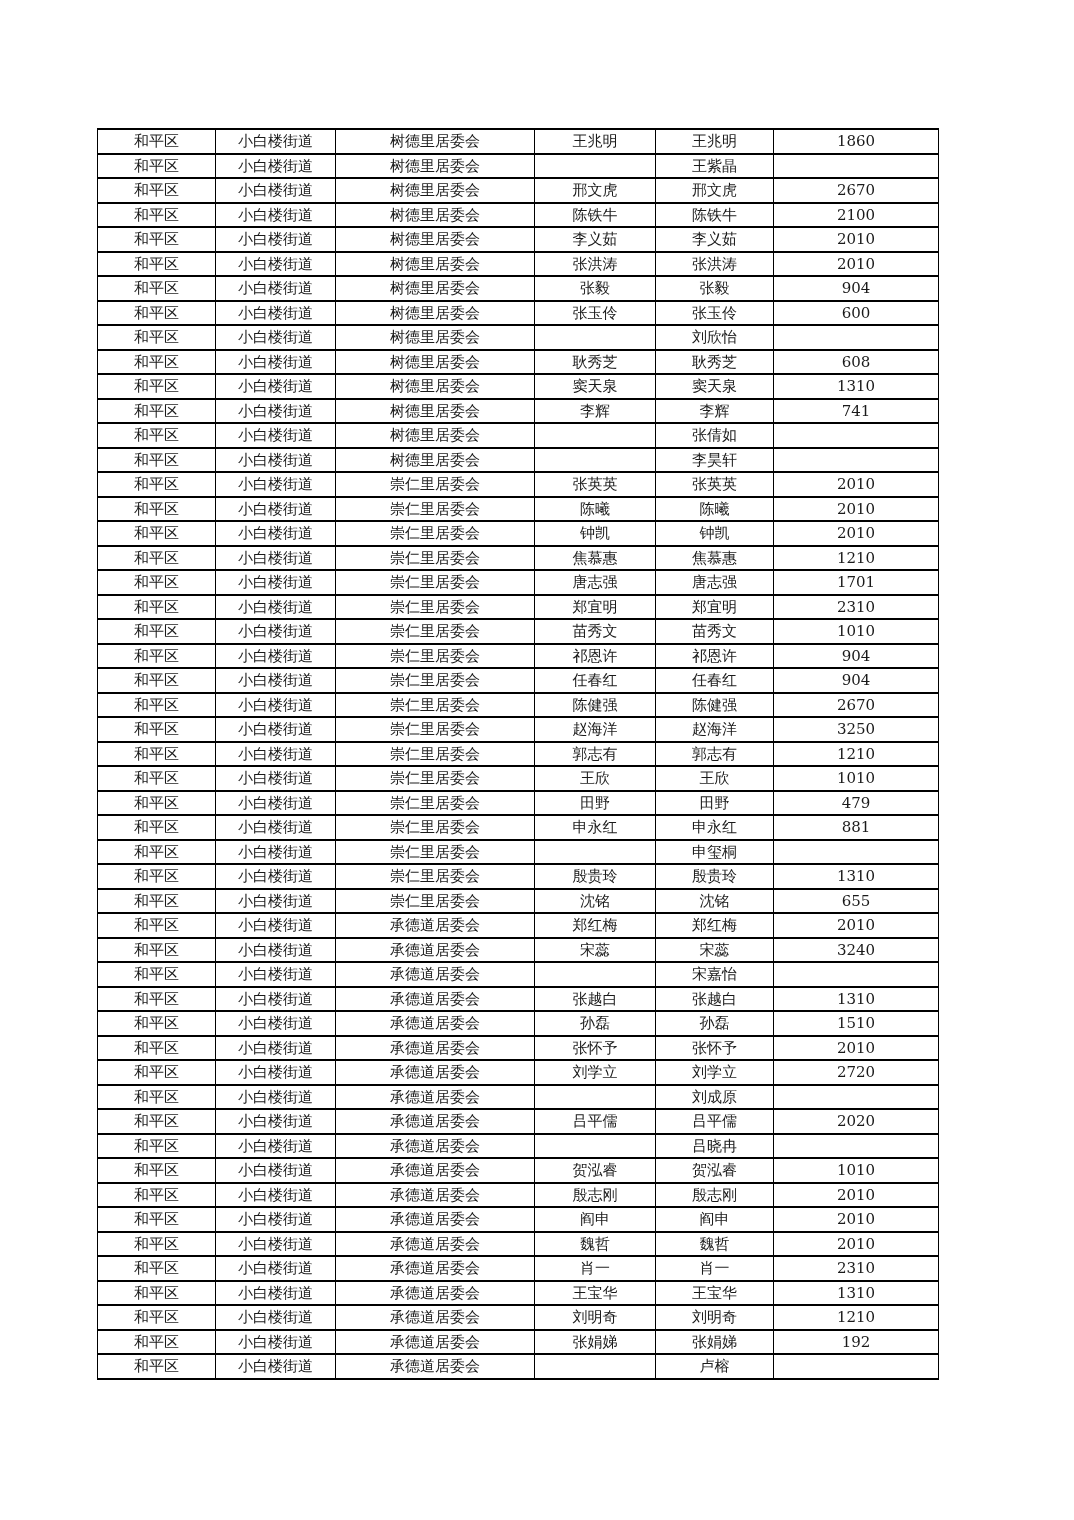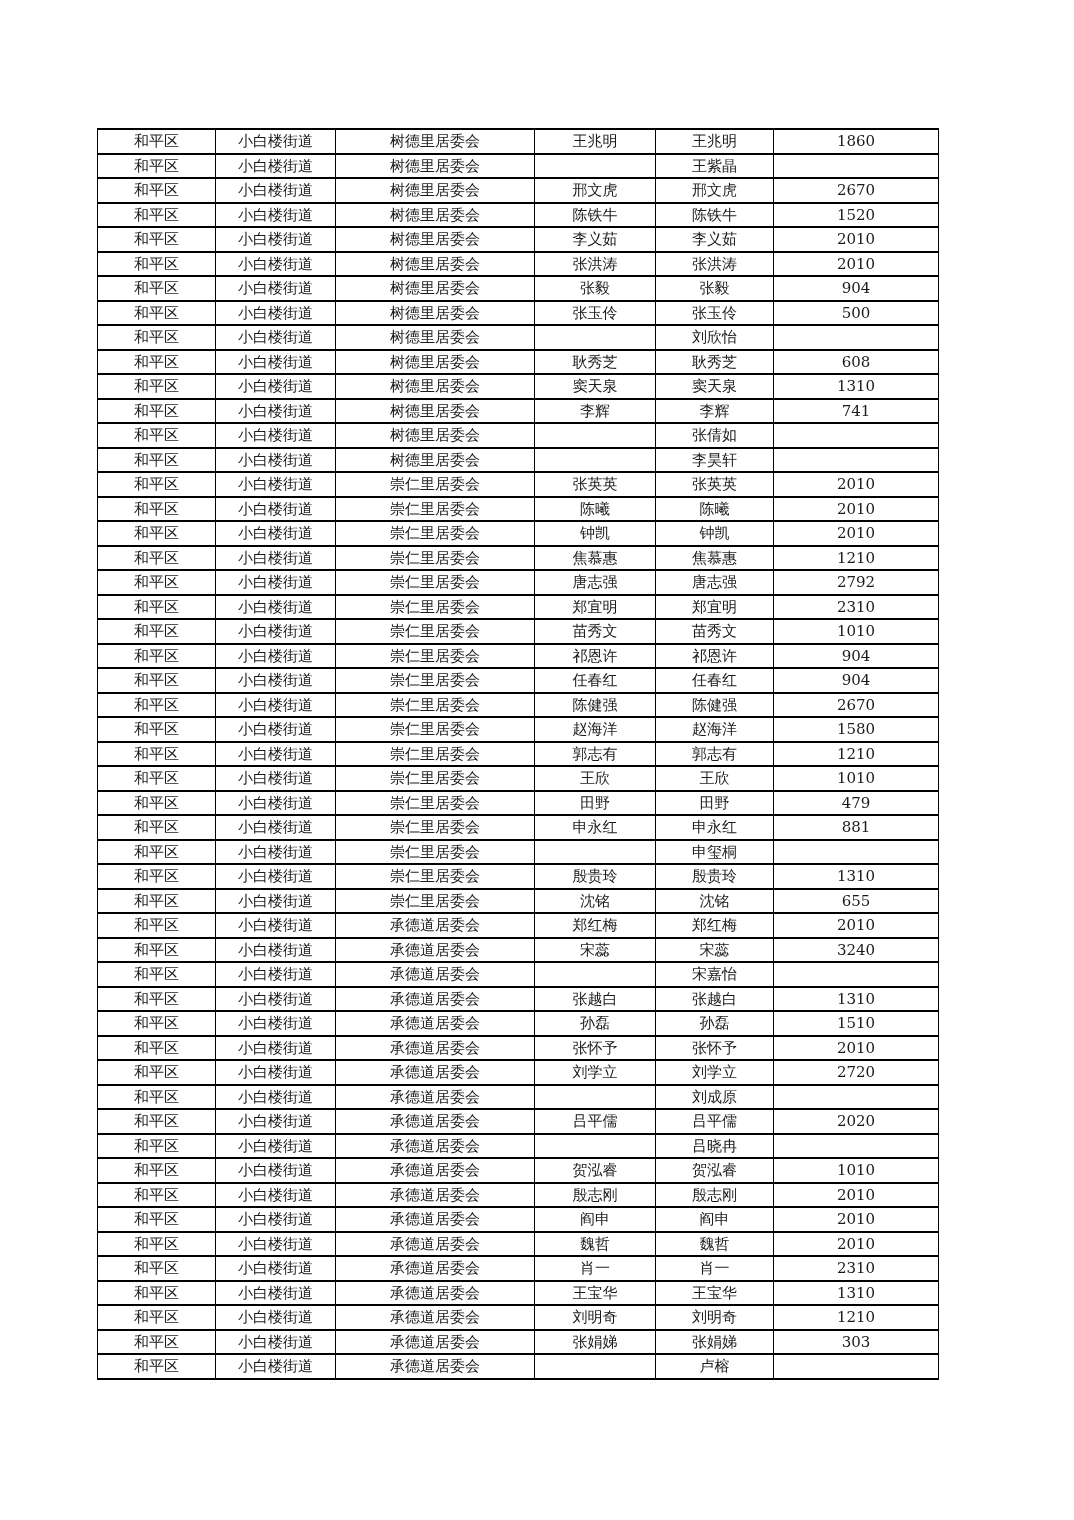--- a/index.html
+++ b/index.html
@@ -82,21 +82,21 @@
           <td>邢文虎</td>
           <td>邢文虎</td>
           <td>2670</td>
         </tr>
         <tr>
           <td>和平区</td>
           <td>小白楼街道</td>
           <td>树德里居委会</td>
           <td>陈铁牛</td>
           <td>陈铁牛</td>
-          <td>1520</td>
+          <td>2100</td>
         </tr>
         <tr>
           <td>和平区</td>
           <td>小白楼街道</td>
           <td>树德里居委会</td>
           <td>李义茹</td>
           <td>李义茹</td>
           <td>2010</td>
         </tr>
         <tr>
@@ -114,21 +114,21 @@
           <td>张毅</td>
           <td>张毅</td>
           <td>904</td>
         </tr>
         <tr>
           <td>和平区</td>
           <td>小白楼街道</td>
           <td>树德里居委会</td>
           <td>张玉伶</td>
           <td>张玉伶</td>
-          <td>500</td>
+          <td>600</td>
         </tr>
         <tr>
           <td>和平区</td>
           <td>小白楼街道</td>
           <td>树德里居委会</td>
           <td></td>
           <td>刘欣怡</td>
           <td></td>
         </tr>
         <tr>
@@ -202,21 +202,21 @@
           <td>焦慕惠</td>
           <td>焦慕惠</td>
           <td>1210</td>
         </tr>
         <tr>
           <td>和平区</td>
           <td>小白楼街道</td>
           <td>崇仁里居委会</td>
           <td>唐志强</td>
           <td>唐志强</td>
-          <td>2792</td>
+          <td>1701</td>
         </tr>
         <tr>
           <td>和平区</td>
           <td>小白楼街道</td>
           <td>崇仁里居委会</td>
           <td>郑宜明</td>
           <td>郑宜明</td>
           <td>2310</td>
         </tr>
         <tr>
@@ -250,21 +250,21 @@
           <td>陈健强</td>
           <td>陈健强</td>
           <td>2670</td>
         </tr>
         <tr>
           <td>和平区</td>
           <td>小白楼街道</td>
           <td>崇仁里居委会</td>
           <td>赵海洋</td>
           <td>赵海洋</td>
-          <td>1580</td>
+          <td>3250</td>
         </tr>
         <tr>
           <td>和平区</td>
           <td>小白楼街道</td>
           <td>崇仁里居委会</td>
           <td>郭志有</td>
           <td>郭志有</td>
           <td>1210</td>
         </tr>
         <tr>
@@ -450,21 +450,21 @@
           <td>刘明奇</td>
           <td>刘明奇</td>
           <td>1210</td>
         </tr>
         <tr>
           <td>和平区</td>
           <td>小白楼街道</td>
           <td>承德道居委会</td>
           <td>张娟娣</td>
           <td>张娟娣</td>
-          <td>303</td>
+          <td>192</td>
         </tr>
         <tr>
           <td>和平区</td>
           <td>小白楼街道</td>
           <td>承德道居委会</td>
           <td></td>
           <td>卢榕</td>
           <td></td>
         </tr>
       </tbody>

